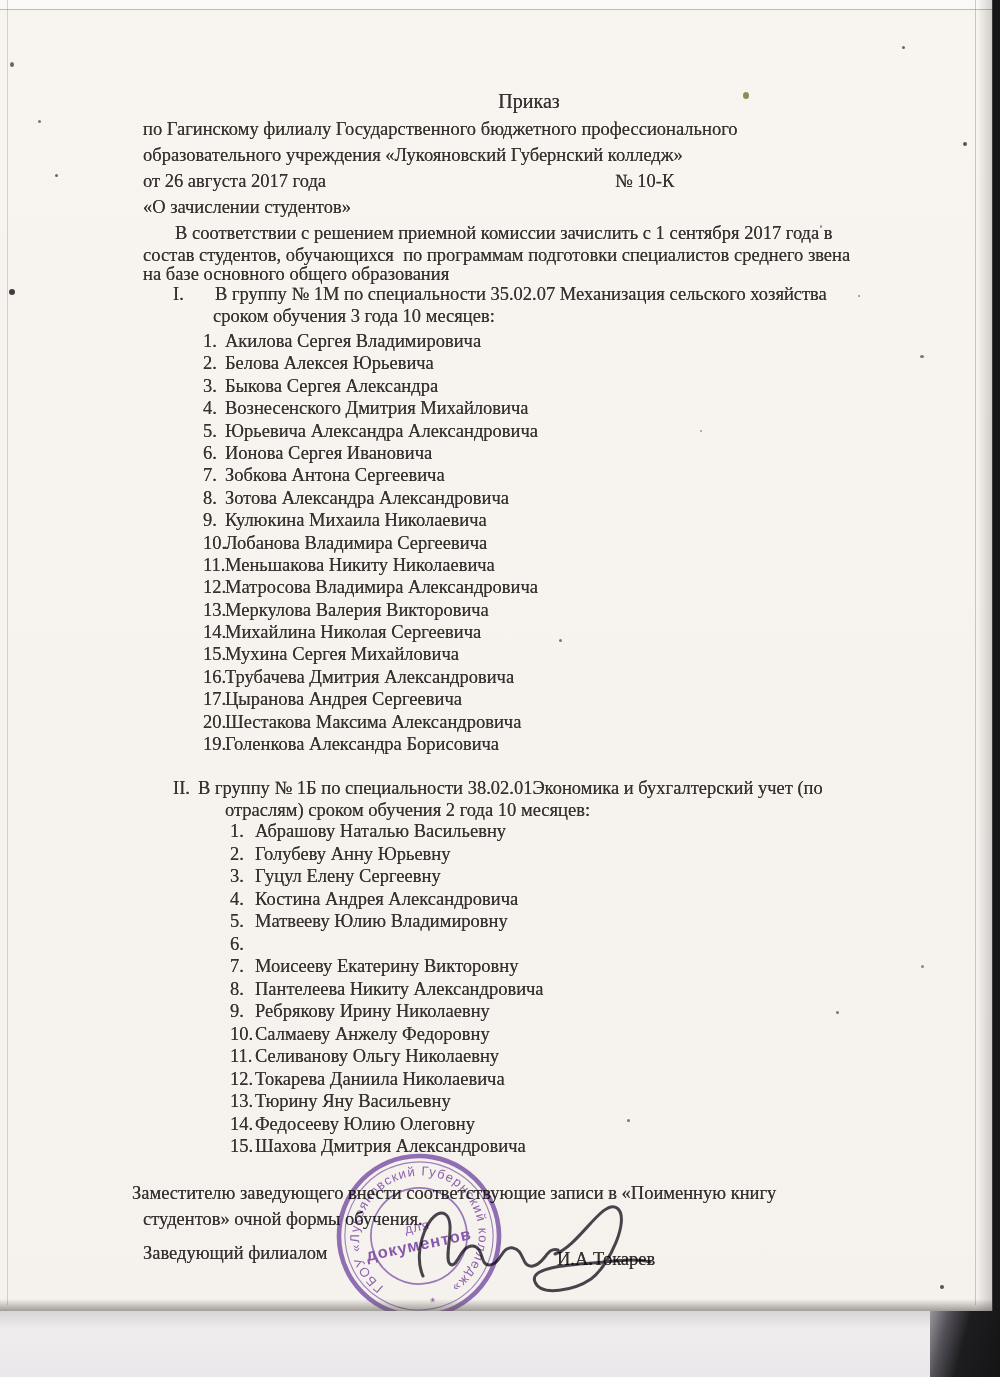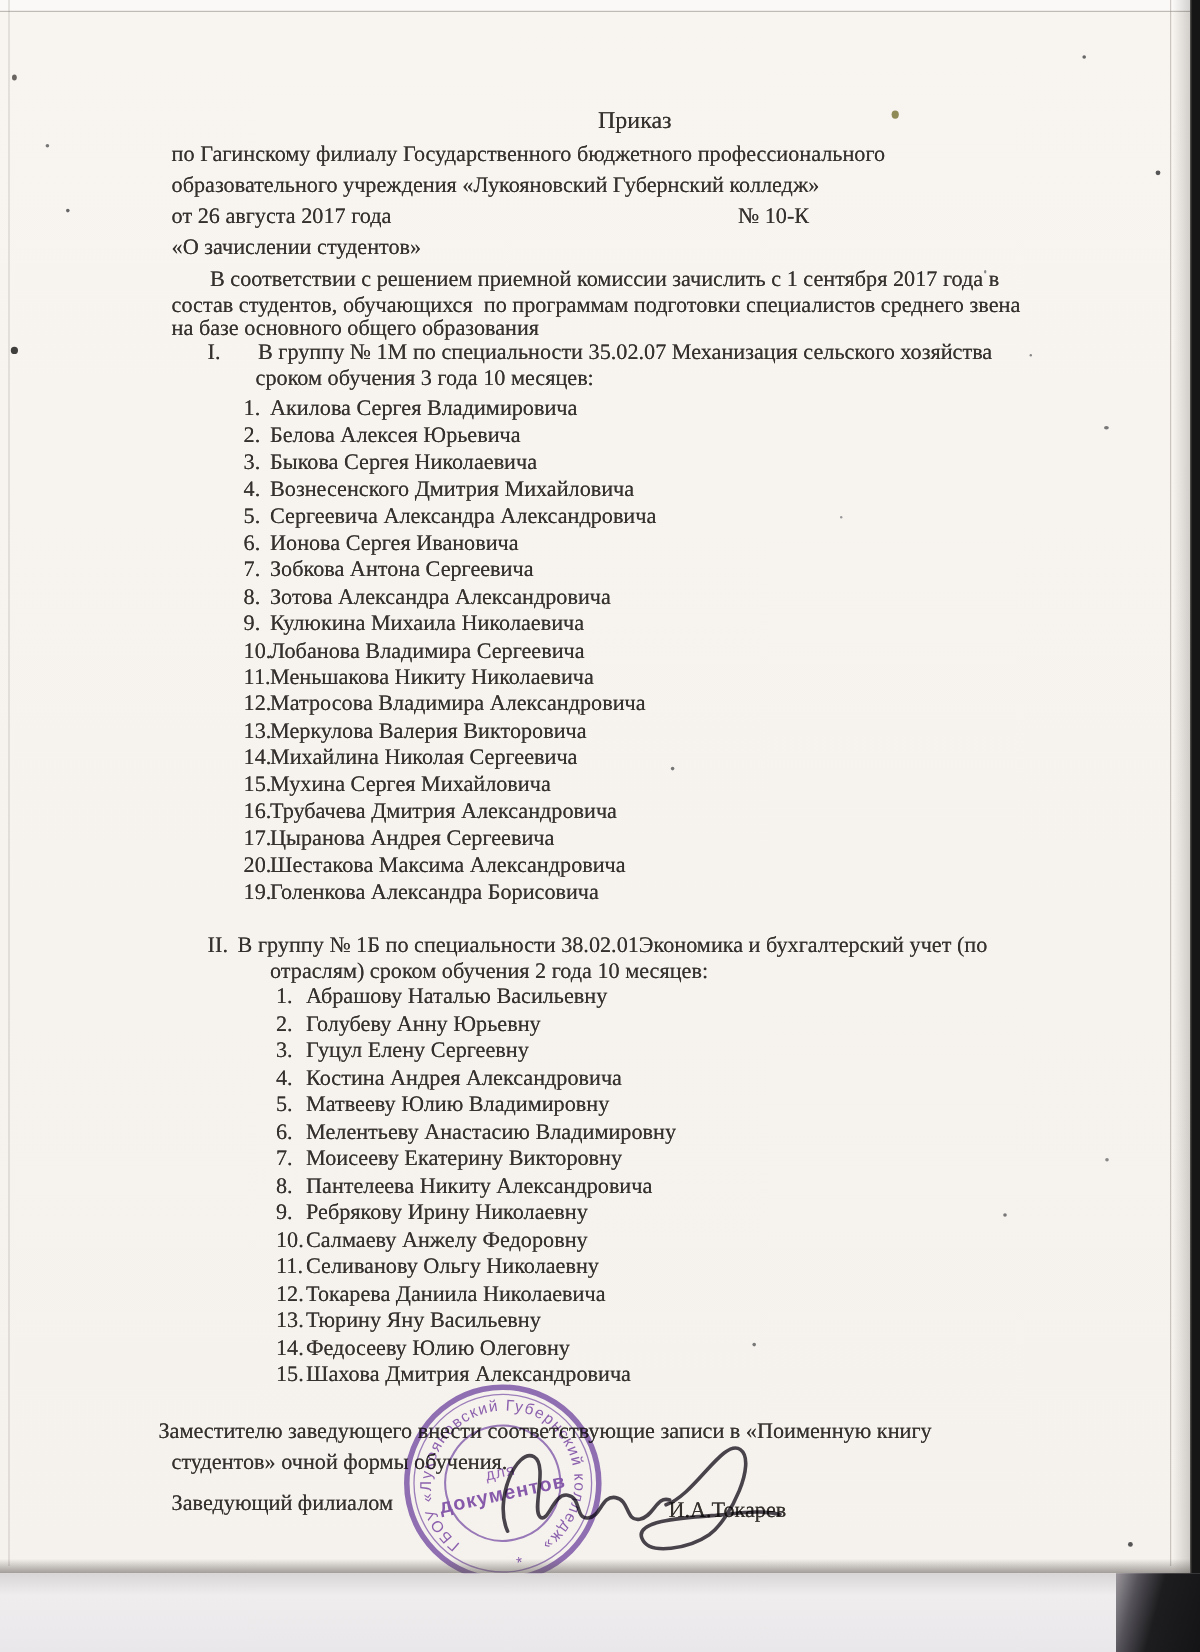--- a/index.html
+++ b/index.html
@@ -55,25 +55,25 @@
   <div class="txt" style="left:143px;top:261px;">на базе основного общего образования</div>
 
   <div class="txt ghead" style="left:143px;top:281px;"><span class="numeral" style="left:30px;">I.</span><span style="margin-left:72px;">В группу № 1М по специальности 35.02.07 Механизация сельского хозяйства</span></div>
   <div class="txt" style="left:213px;top:303px;">сроком обучения 3 года 10 месяцев:</div>
   <ol class="glist g1" style="top:330px;">
 
       <li><span class="num">1.</span><span>Акилова Сергея Владимировича</span></li>
 
       <li><span class="num">2.</span><span>Белова Алексея Юрьевича</span></li>
 
-      <li><span class="num">3.</span><span>Быкова Сергея Николаевича</span></li>
+      <li><span class="num">3.</span><span>Быкова Сергея Александра</span></li>
 
       <li><span class="num">4.</span><span>Вознесенского Дмитрия Михайловича</span></li>
 
-      <li><span class="num">5.</span><span>Сергеевича Александра Александровича</span></li>
+      <li><span class="num">5.</span><span>Юрьевича Александра Александровича</span></li>
 
       <li><span class="num">6.</span><span>Ионова Сергея Ивановича</span></li>
 
       <li><span class="num">7.</span><span>Зобкова Антона Сергеевича</span></li>
 
       <li><span class="num">8.</span><span>Зотова Александра Александровича</span></li>
 
       <li><span class="num">9.</span><span>Кулюкина Михаила Николаевича</span></li>
 
       <li><span class="num">10.</span><span>Лобанова Владимира Сергеевича</span></li>
@@ -104,21 +104,21 @@
       <li><span class="num">1.</span><span>Абрашову Наталью Васильевну</span></li>
 
       <li><span class="num">2.</span><span>Голубеву Анну Юрьевну</span></li>
 
       <li><span class="num">3.</span><span>Гуцул Елену Сергеевну</span></li>
 
       <li><span class="num">4.</span><span>Костина Андрея Александровича</span></li>
 
       <li><span class="num">5.</span><span>Матвееву Юлию Владимировну</span></li>
 
-      <li><span class="num">6.</span><span>Мелентьеву Анастасию Владимировну</span></li>
+      <li><span class="num">6.</span></li>
 
       <li><span class="num">7.</span><span>Моисееву Екатерину Викторовну</span></li>
 
       <li><span class="num">8.</span><span>Пантелеева Никиту Александровича</span></li>
 
       <li><span class="num">9.</span><span>Ребрякову Ирину Николаевну</span></li>
 
       <li><span class="num">10.</span><span>Салмаеву Анжелу Федоровну</span></li>
 
       <li><span class="num">11.</span><span>Селиванову Ольгу Николаевну</span></li>

